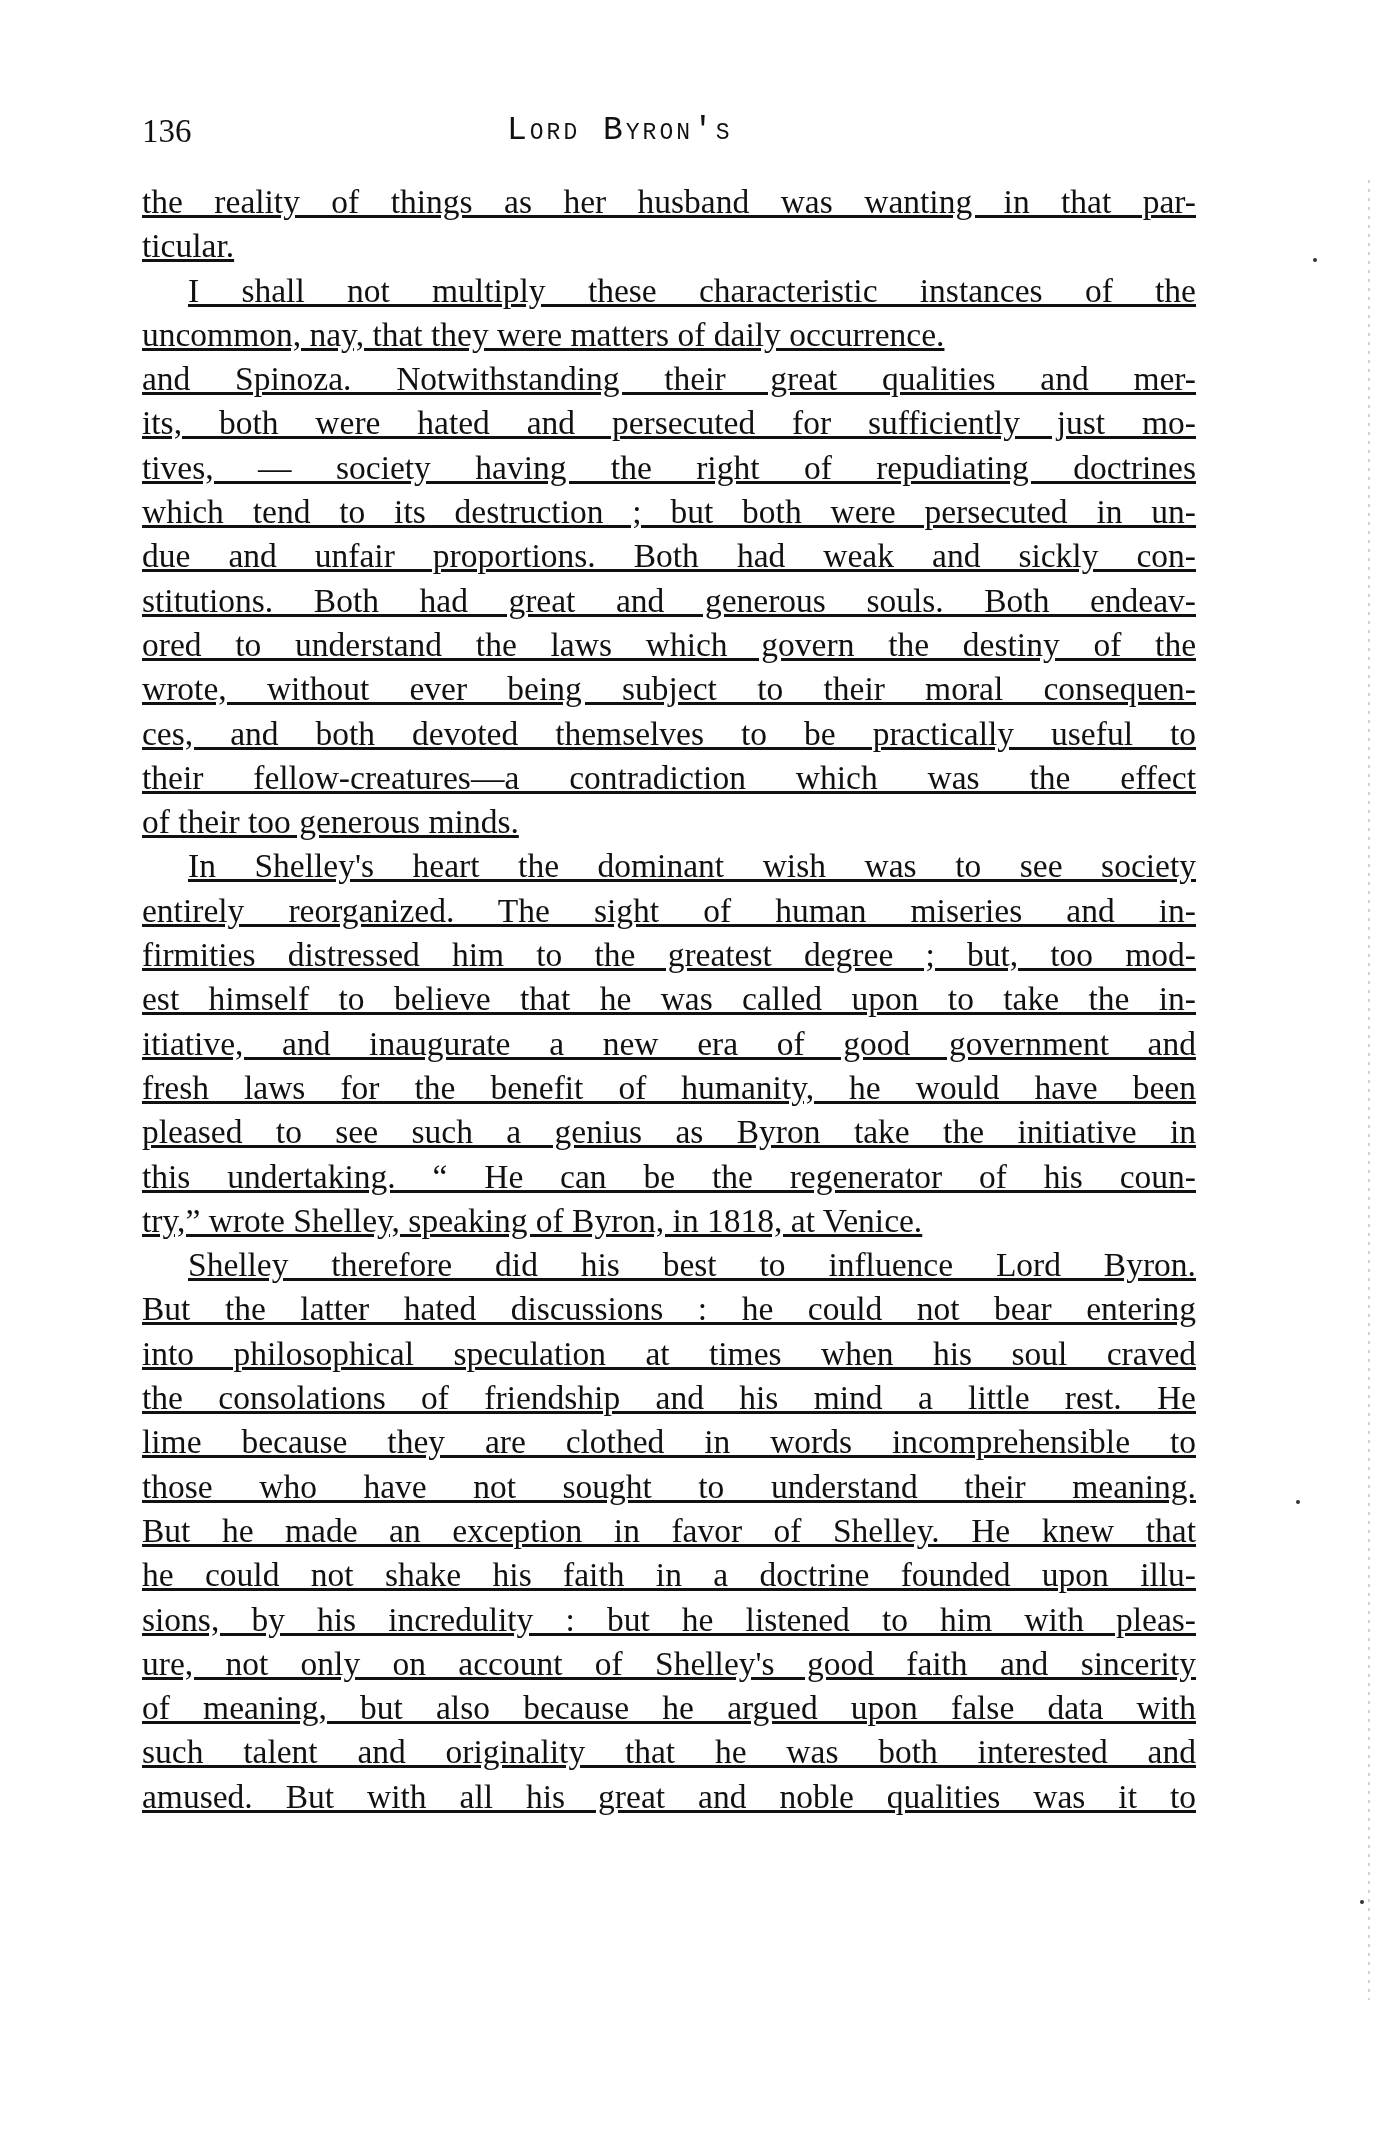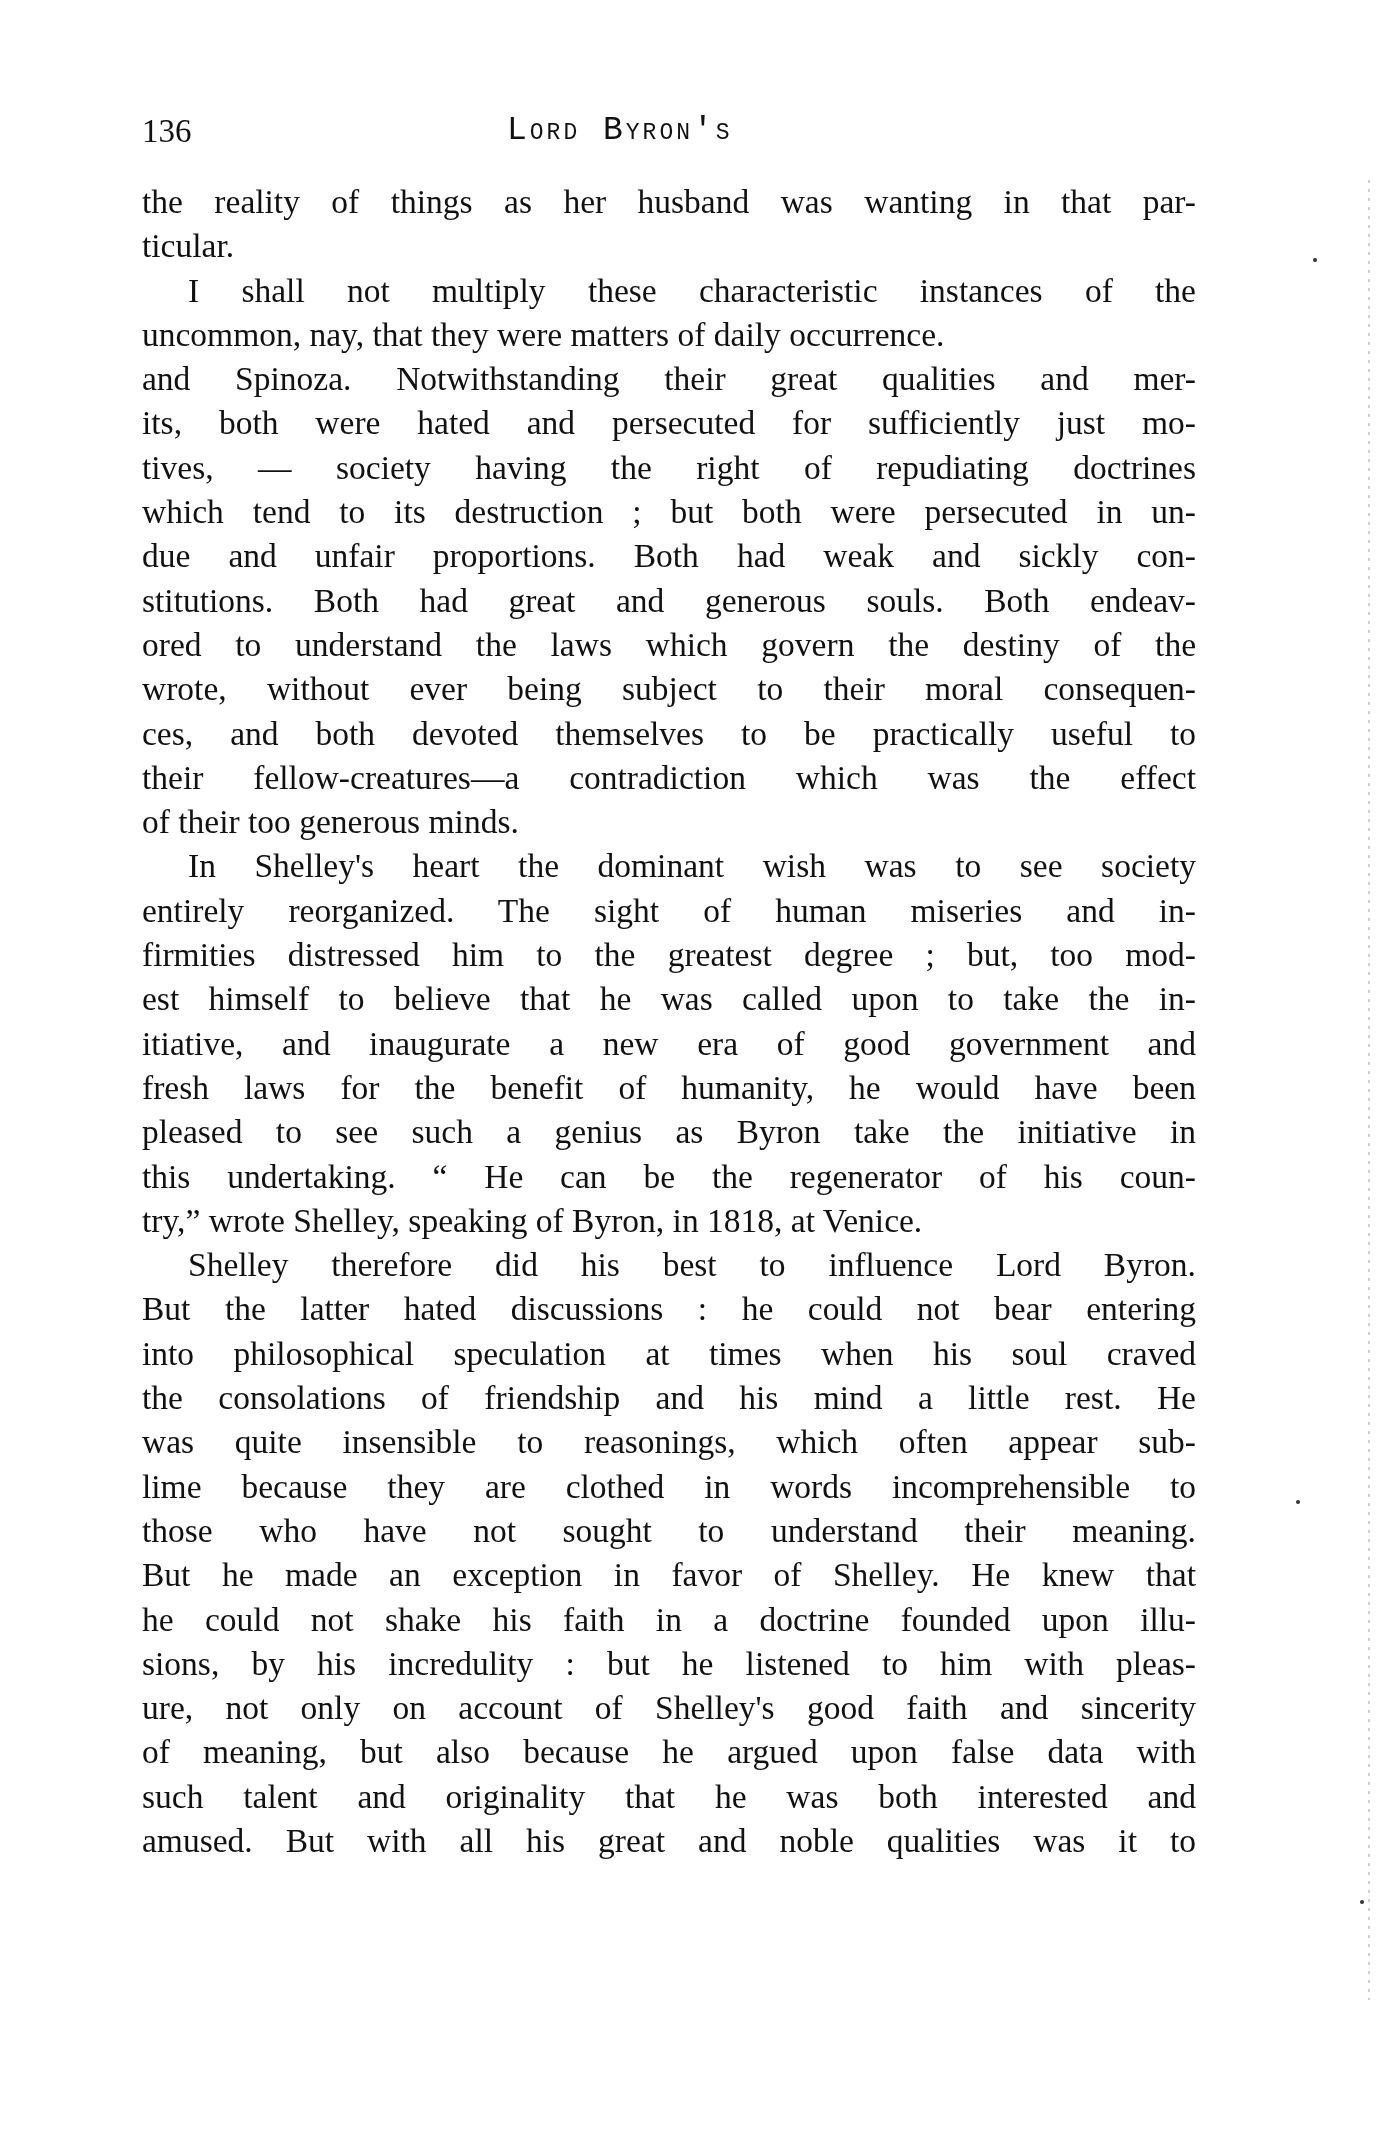--- a/index.html
+++ b/index.html
@@ -48,20 +48,21 @@
   .para {
     margin: 0;
     text-align: justify;
   }
   .line {
     display: block;
     text-align: justify;
     text-align-last: justify;
     white-space: nowrap;
     height: 44.3px;
+    text-decoration: underline;
   }
   .line.last {
     text-align-last: left;
   }
   .line.indent {
     text-indent: 46px;
   }
   
   .scan-edge {
     position: absolute;
@@ -124,21 +125,20 @@
         <span class="line">fresh laws for the benefit of humanity, he would have been</span>
         <span class="line">pleased to see such a genius as Byron take the initiative in</span>
         <span class="line">this undertaking.  “ He can be the regenerator of his coun-</span>
         <span class="line last">try,” wrote Shelley, speaking of Byron, in 1818, at Venice.</span>
       </div>
       <div class="para">
         <span class="line indent">Shelley therefore did his best to influence Lord Byron.</span>
         <span class="line">But the latter hated discussions :  he could not bear entering</span>
         <span class="line">into philosophical speculation at times when his soul craved</span>
         <span class="line">the consolations of friendship and his mind a little rest.  He</span>
-        <span class="line">was quite insensible to reasonings, which often appear sub-</span>
         <span class="line">lime because they are clothed in words incomprehensible to</span>
         <span class="line">those who have not sought to understand their meaning.</span>
         <span class="line">But he made an exception in favor of Shelley.  He knew that</span>
         <span class="line">he could not shake his faith in a doctrine founded upon illu-</span>
         <span class="line">sions, by his incredulity :  but he listened to him with pleas-</span>
         <span class="line">ure, not only on account of Shelley's good faith and sincerity</span>
         <span class="line">of meaning, but also because he argued upon false data with</span>
         <span class="line">such talent and originality that he was both interested and</span>
         <span class="line">amused.  But with all his great and noble qualities was it to</span>
       </div>

